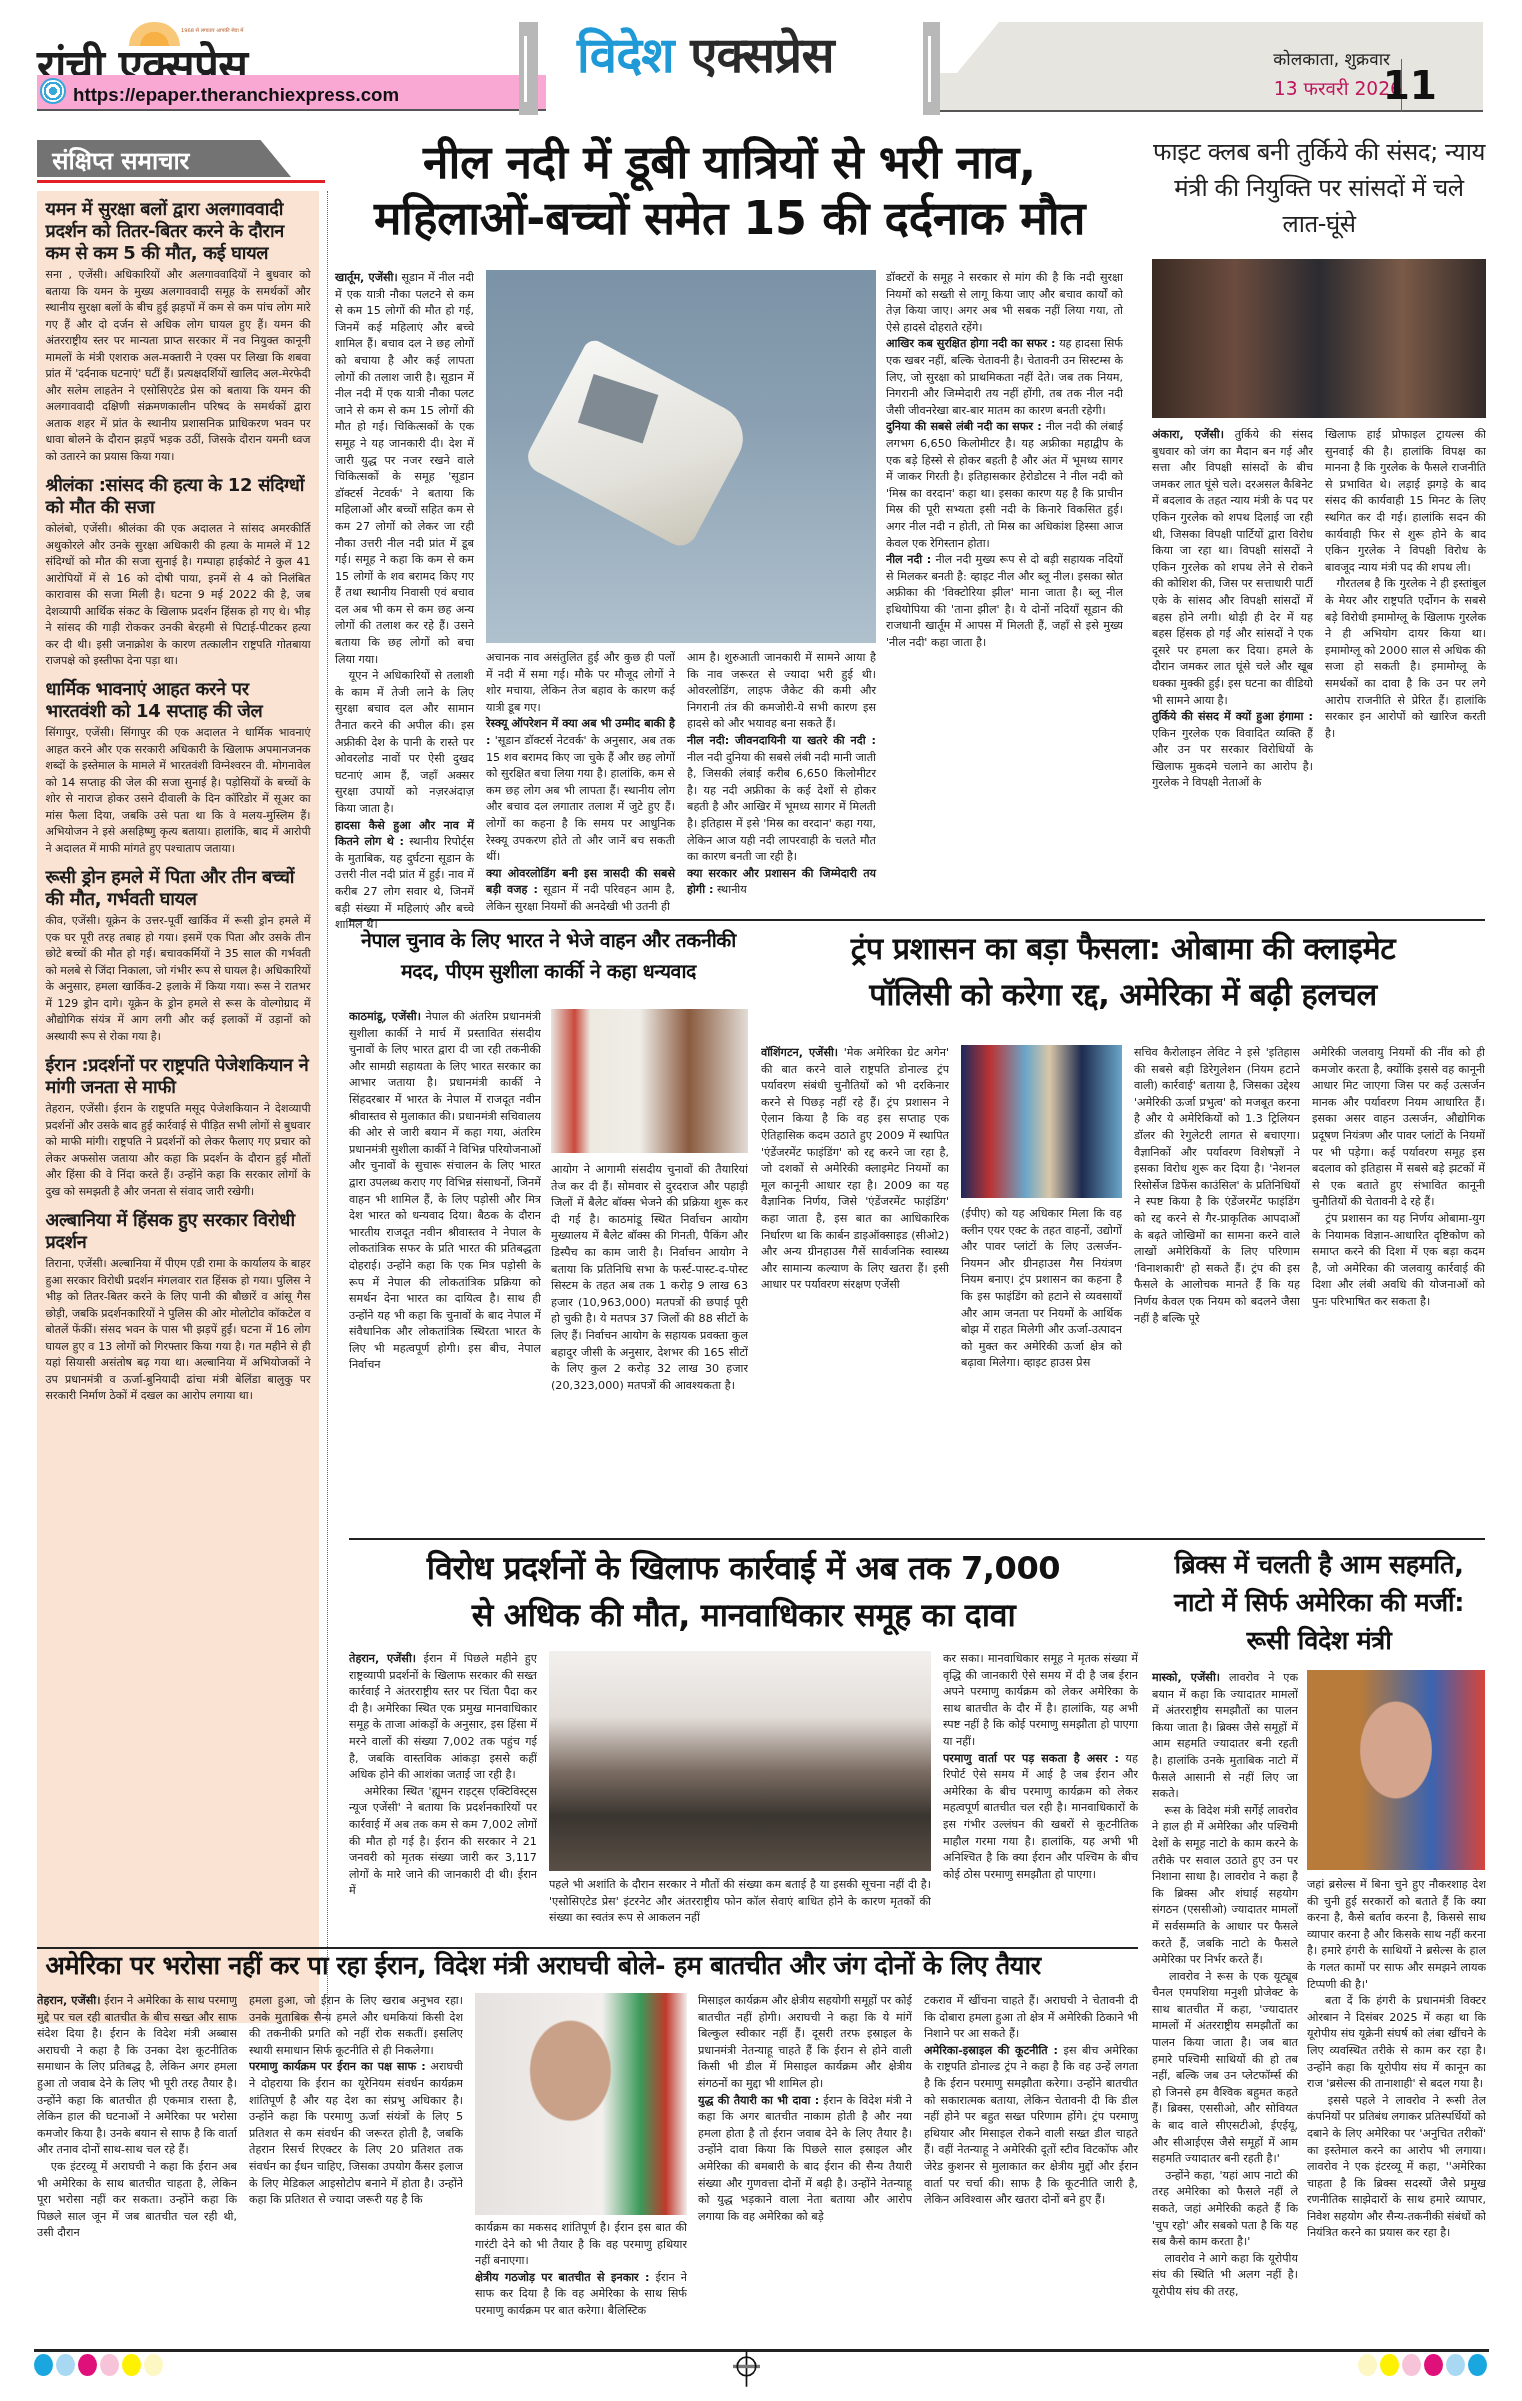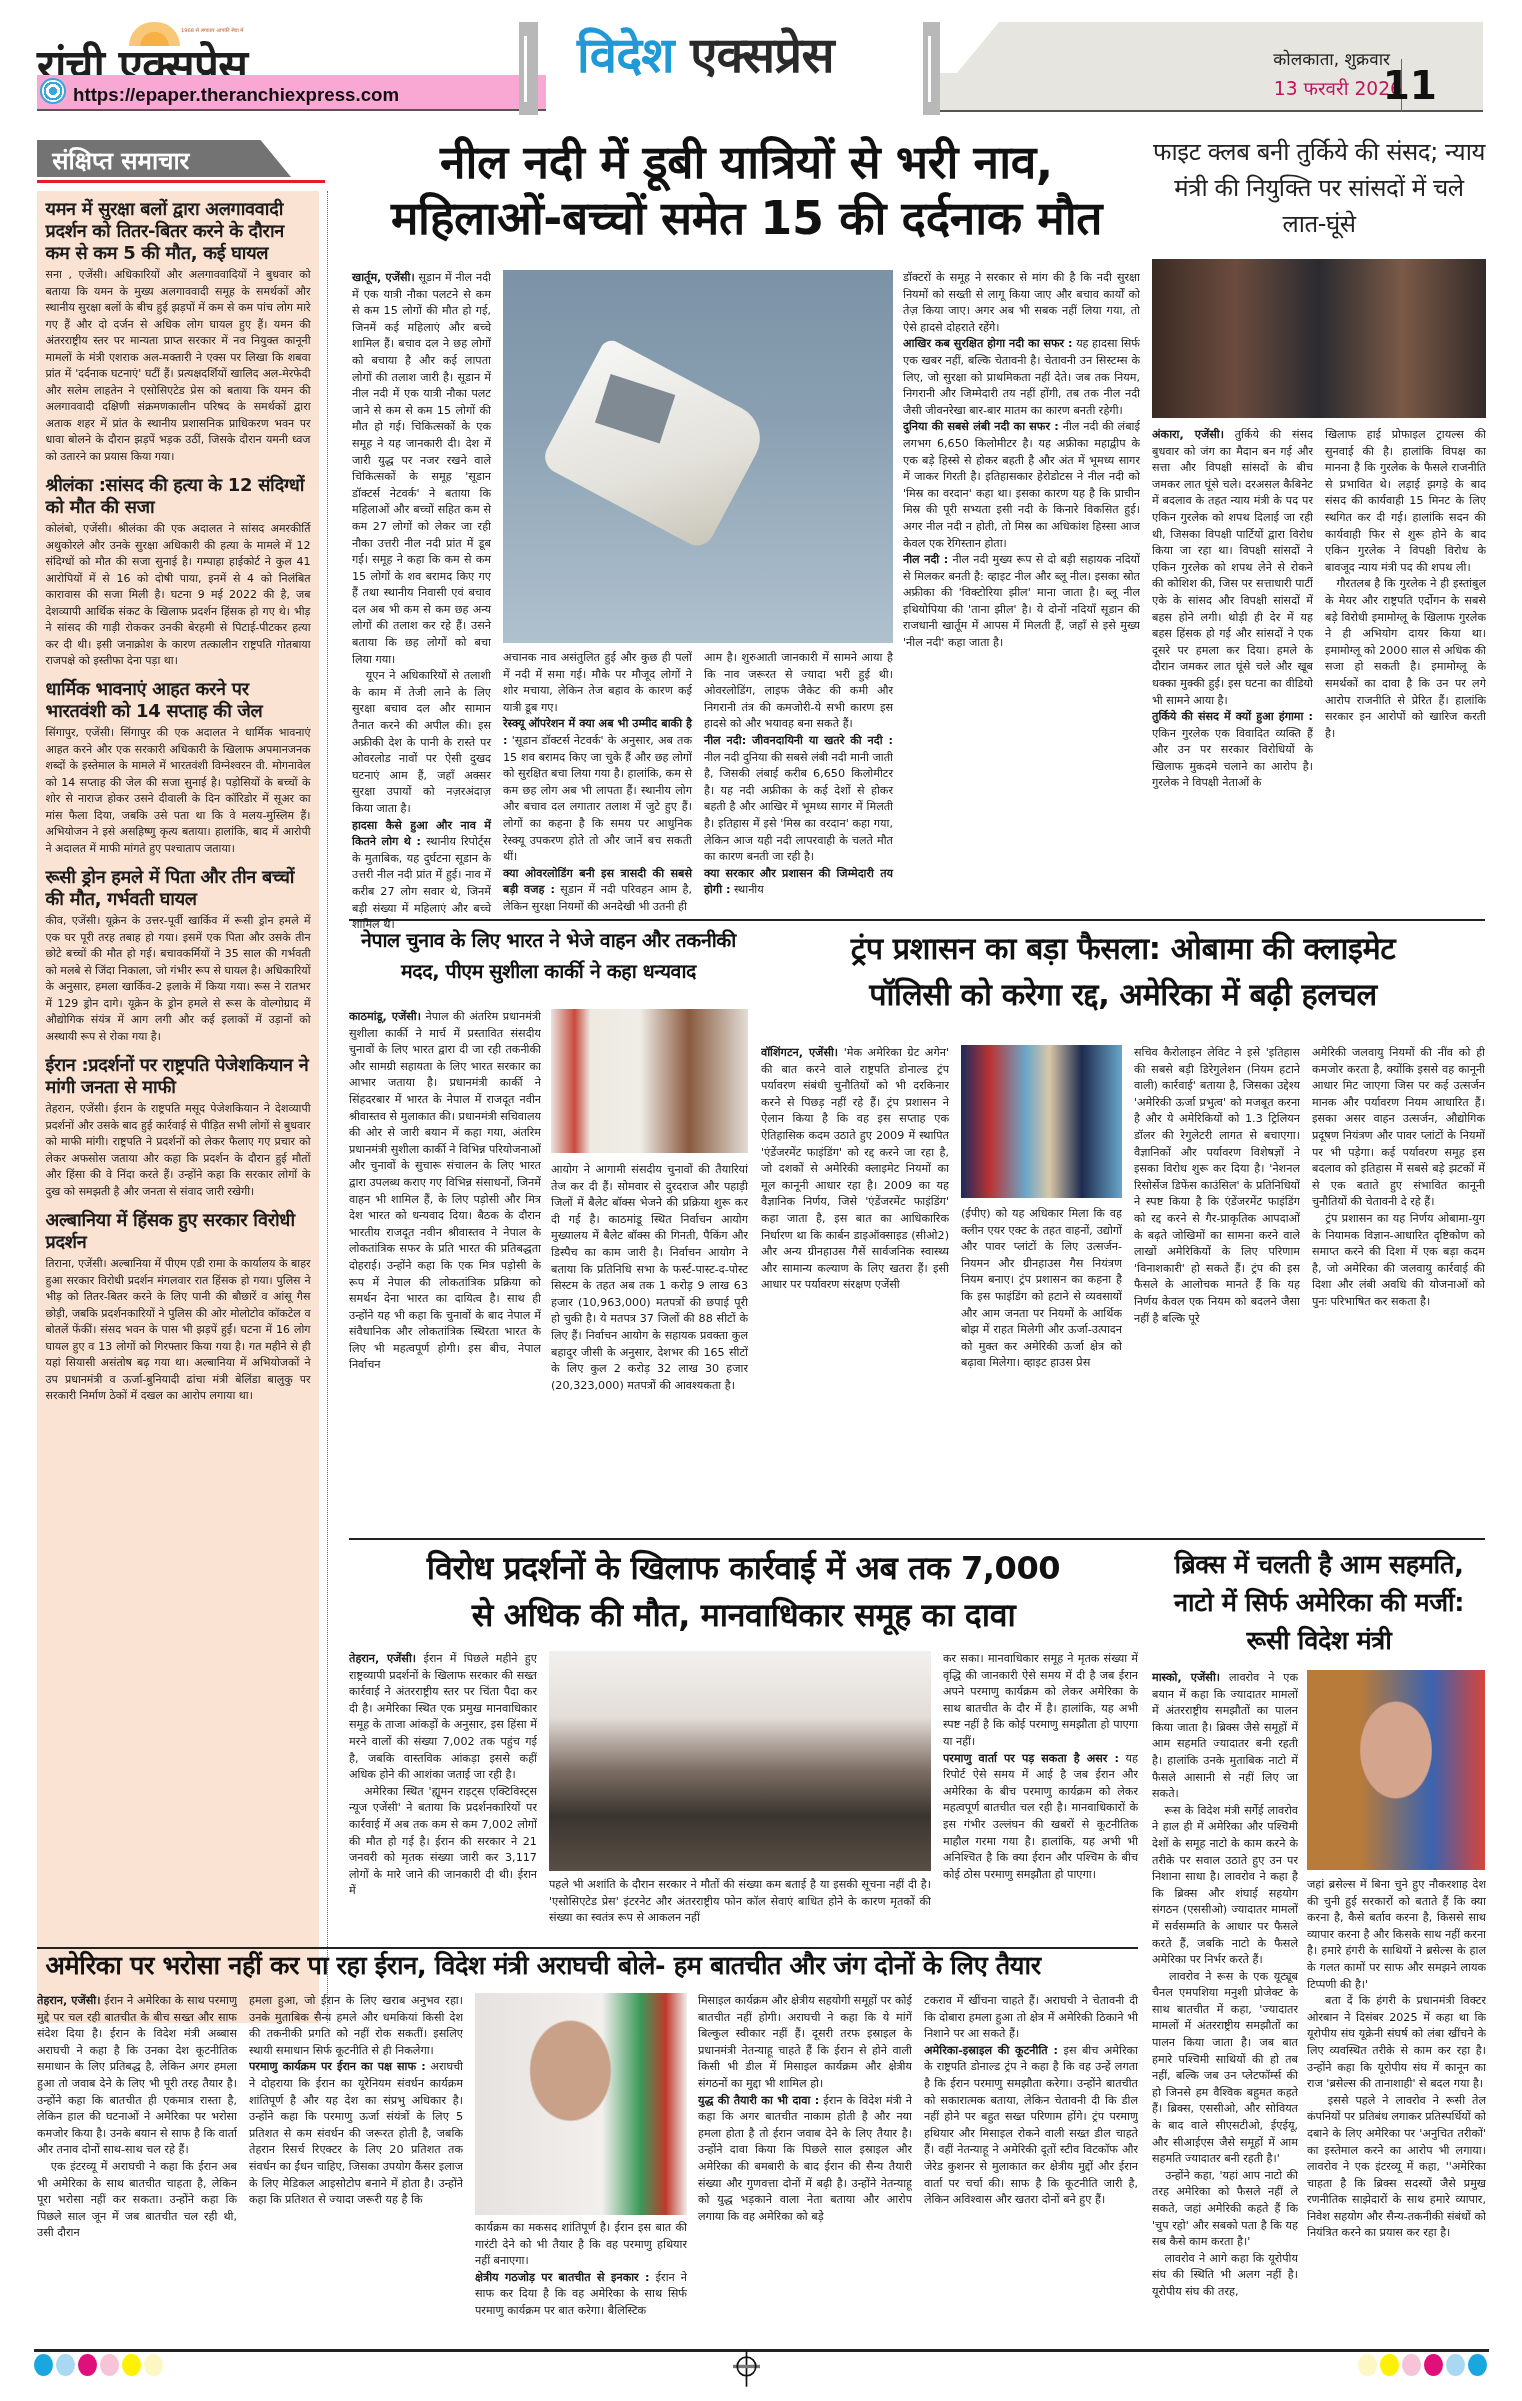--- a/index.html
+++ b/index.html
@@ -41,21 +41,21 @@
   .briefs-tag { position: absolute; left: 0; top: 0; width: 254px; height: 37px; background: #737373; clip-path: polygon(0 0, 88% 0, 100% 100%, 0 100%); }
   .briefs-tag span { position: absolute; left: 15.3px; top: 3.4px; color: #fff; font-size: 24px; font-weight: bold; }
   .briefs-rule { position: absolute; left: 0; top: 40px; width: 288px; height: 2.5px; background: #e31e24; }
   .briefs-body { position: absolute; left: 0; top: 51px; width: 282px; height: 1832px; background: #fbe3d3; padding: 6.8px 8.5px; overflow: hidden; }
   .brief { margin-bottom: 8.5px; }
   .brief h3 { font-size: 18px; line-height: 22px; font-weight: bold; color: #1c1c1c; margin-bottom: 3.4px; letter-spacing: -0.3px; }
   .brief p { font-size: 11px; line-height: 16.5px; text-align: justify; color: #1a1a1a; }
   .briefs-dotted { position: absolute; left: 290px; top: 51px; width: 0.8px; height: 1832px; border-left: 1.7px dotted #666; }
 
   
-  .nile { position: absolute; left: 352px; top: 134px; width: 789px; height: 780px; }
+  .nile { position: absolute; left: 335px; top: 134px; width: 789px; height: 780px; }
   .nile .hl { font-size: 46px; line-height: 56px; }
   .nile-photo { position: absolute; left: 151px; top: 136px; width: 390px; height: 373px; background: linear-gradient(180deg,#7b93a6 0%,#8aa0b2 40%,#9db1c0 70%,#b0c1ce 100%); }
   .boat { position: absolute; left: 59px; top: 102px; width: 187px; height: 144px; background: linear-gradient(135deg,#f6f6f4 0%,#e3e2dc 60%,#c9c5b8 100%); transform: rotate(28deg); border-radius: 12px 34px 17px 17px; }
   .boat::after { content:""; position:absolute; left:25.4px; top:25.4px; width:68px; height:51px; background:#7f8a92; transform: rotate(-10deg); }
   .nile-left { position: absolute; left: 0; top: 136px; width: 139px; }
   .nile-right { position: absolute; left: 551px; top: 0; width: 237px; }
   .nile-bottom { position: absolute; left: 151px; top: 516px; width: 390px; display: flex; gap: 12px; }
   .nile-bottom > div { flex: 1; }
   .subhead { font-weight: bold; }
 

